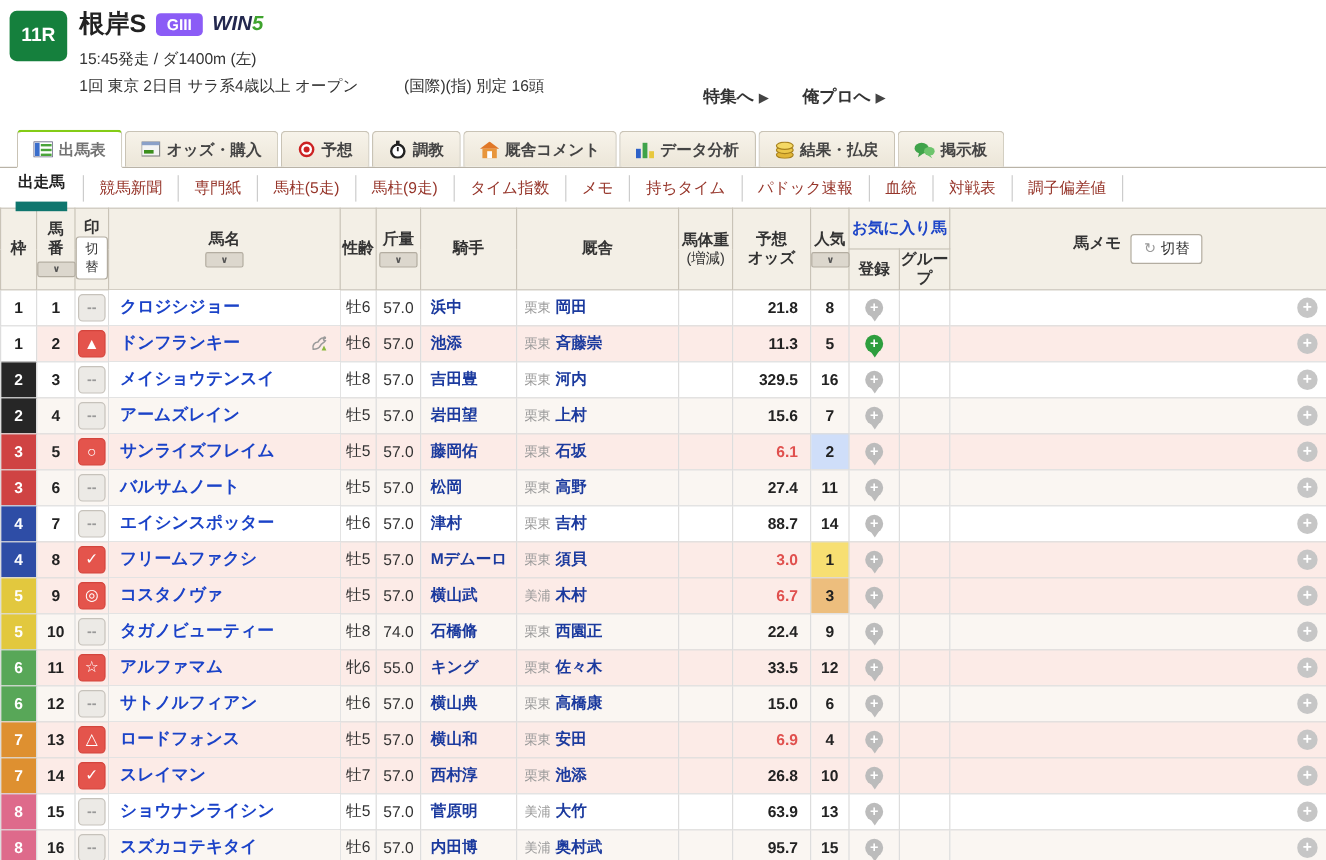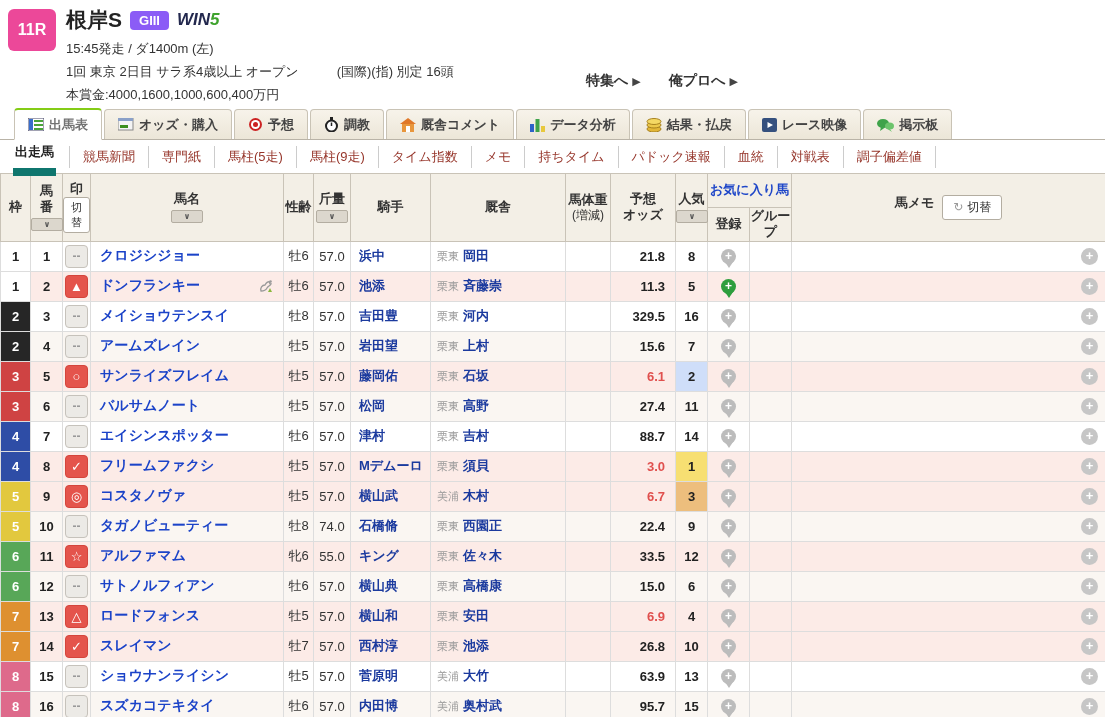--- a/index.html
+++ b/index.html
@@ -7,21 +7,21 @@
     font-family: "Liberation Sans", "DejaVu Sans", sans-serif;
     background:#fff; color:#333; width:1105px; overflow:hidden;
   }
   a { text-decoration:none; cursor:pointer; }
   .page { width:1105px; }
 
   
   .page-header { position:relative; height:108px; background:#fff; }
   .race-num {
     position:absolute; left:8px; top:9px; width:48px; height:42px;
-    background:#ec4899; border-radius:6px; color:#fff; font-weight:bold;
+    background:#15803d; border-radius:6px; color:#fff; font-weight:bold;
     font-size:16px; display:flex; align-items:center; justify-content:center;
   }
   .race-head-block { position:absolute; left:66px; top:6px; }
   .title-line { display:flex; align-items:center; gap:8px; }
   .race-name { font-size:21px; font-weight:bold; color:#222; }
   .grade-badge {
     background:#8b5cf6; color:#fff; font-weight:bold; font-size:13px;
     padding:2px 9px; border-radius:4px;
   }
   .win5 { font-style:italic; font-weight:bold; font-size:17px; letter-spacing:0; }
@@ -169,21 +169,20 @@
     <div class="race-head-block">
       <div class="title-line">
         <span class="race-name">根岸S</span>
         <span class="grade-badge">GIII</span>
         <span class="win5"><span class="w">WIN</span><span class="f">5</span></span>
       </div>
       <div class="race-info1">15:45発走 / ダ1400m (左)</div>
       <div class="race-info2">
         <span>1回 東京 2日目 サラ系4歳以上 オープン</span><span class="cond">(国際)(指) 別定 16頭</span>
       </div>
-      <div class="race-info3">本賞金:4000,1600,1000,600,400万円</div>
     </div>
     <div class="header-links">
       <a><span>特集へ</span> <span class="arr">▶</span></a>
       <a><span>俺プロへ</span> <span class="arr">▶</span></a>
     </div>
   </div>
 
   <div class="tabbar">
     <div class="tab active">
       <svg width="16" height="13">
@@ -235,27 +234,20 @@
         </svg>
       <span>データ分析</span>
     </div>
     <div class="tab">
       <svg width="16" height="14">
           <ellipse cx="8" cy="11" rx="7" ry="3" fill="#e2b637" stroke="#a8821e"></ellipse>
           <ellipse cx="8" cy="7" rx="7" ry="3" fill="#ecc84a" stroke="#a8821e"></ellipse>
           <ellipse cx="8" cy="3.5" rx="7" ry="3" fill="#f4d864" stroke="#a8821e"></ellipse>
         </svg>
       <span>結果・払戻</span>
-    </div>
-    <div class="tab">
-      <svg width="15" height="14">
-          <rect x="0" y="0" width="15" height="14" rx="2" fill="#35507e"></rect>
-          <path d="M5.5 4 L11 7 L5.5 10 Z" fill="#fff"></path>
-        </svg>
-      <span>レース映像</span>
     </div>
     <div class="tab">
       <svg width="17" height="14">
           <ellipse cx="6" cy="5.5" rx="6" ry="4.5" fill="#3fa34a"></ellipse>
           <path d="M4 9 L3 13 L8 9.5 Z" fill="#3fa34a"></path>
           <ellipse cx="12.5" cy="8" rx="4.5" ry="3.5" fill="#6cc46c"></ellipse>
           <path d="M13 11 L15 14 L10.5 11 Z" fill="#6cc46c"></path>
         </svg>
       <span>掲示板</span>
     </div>

